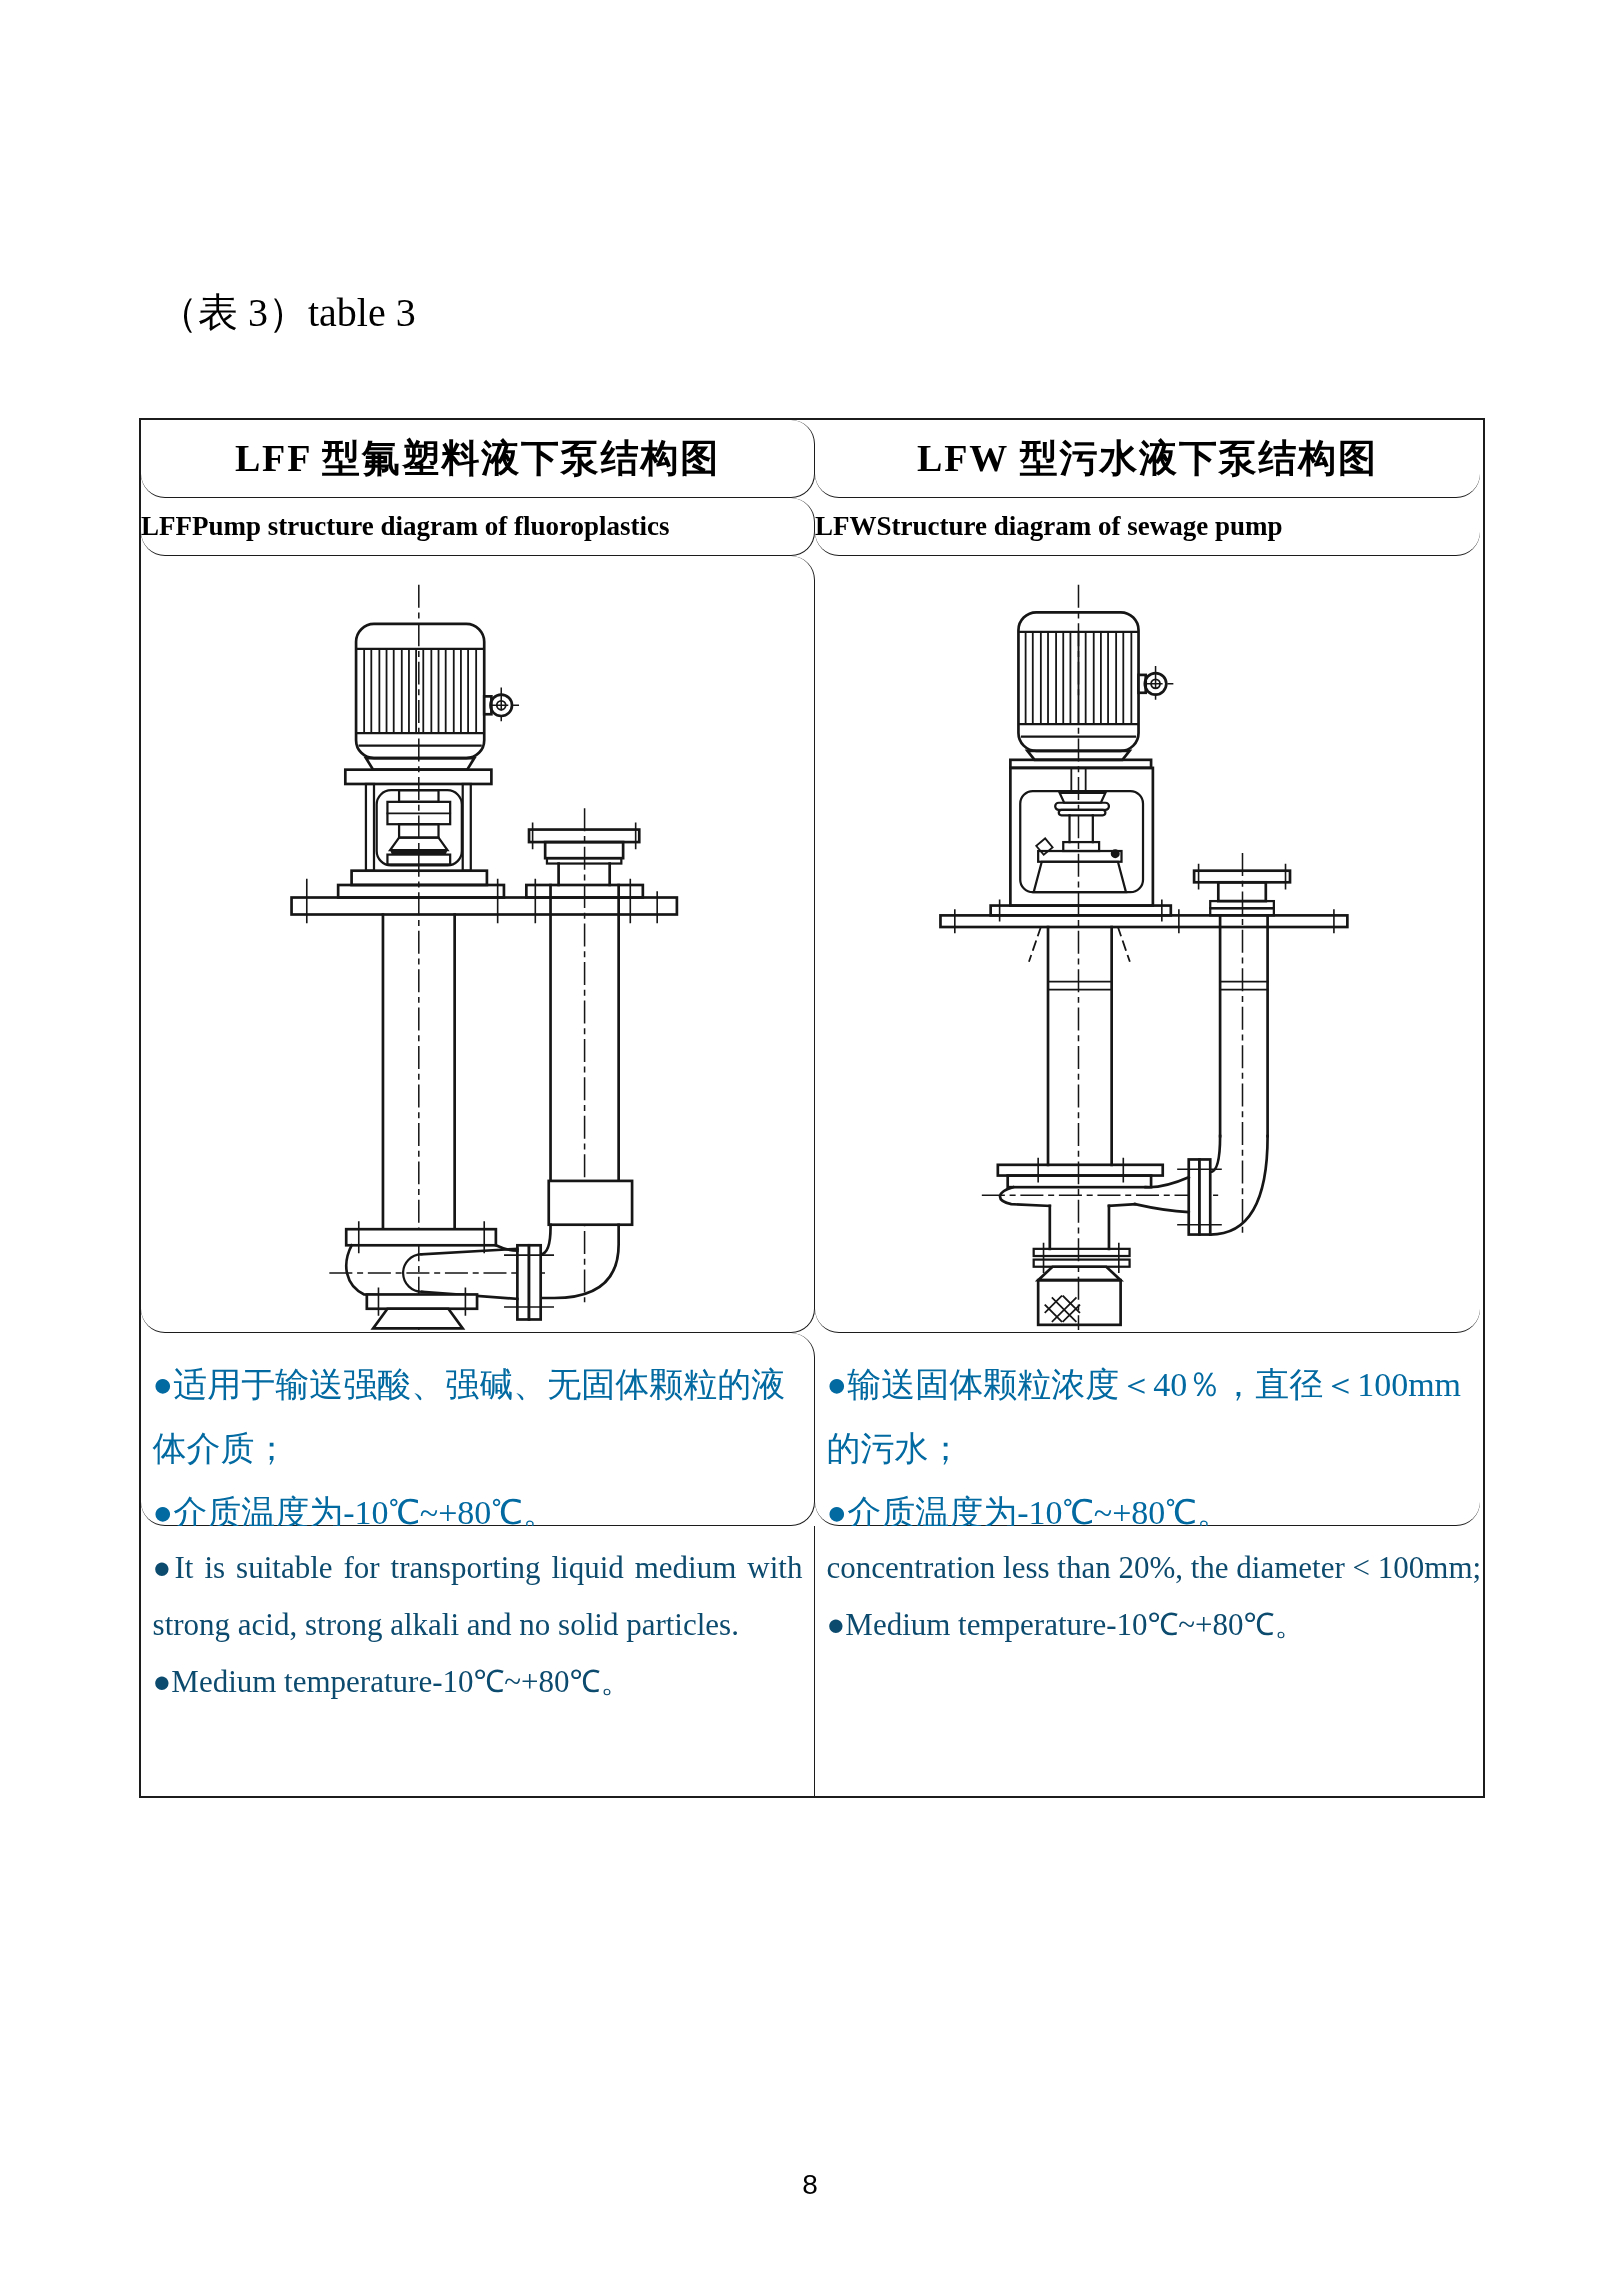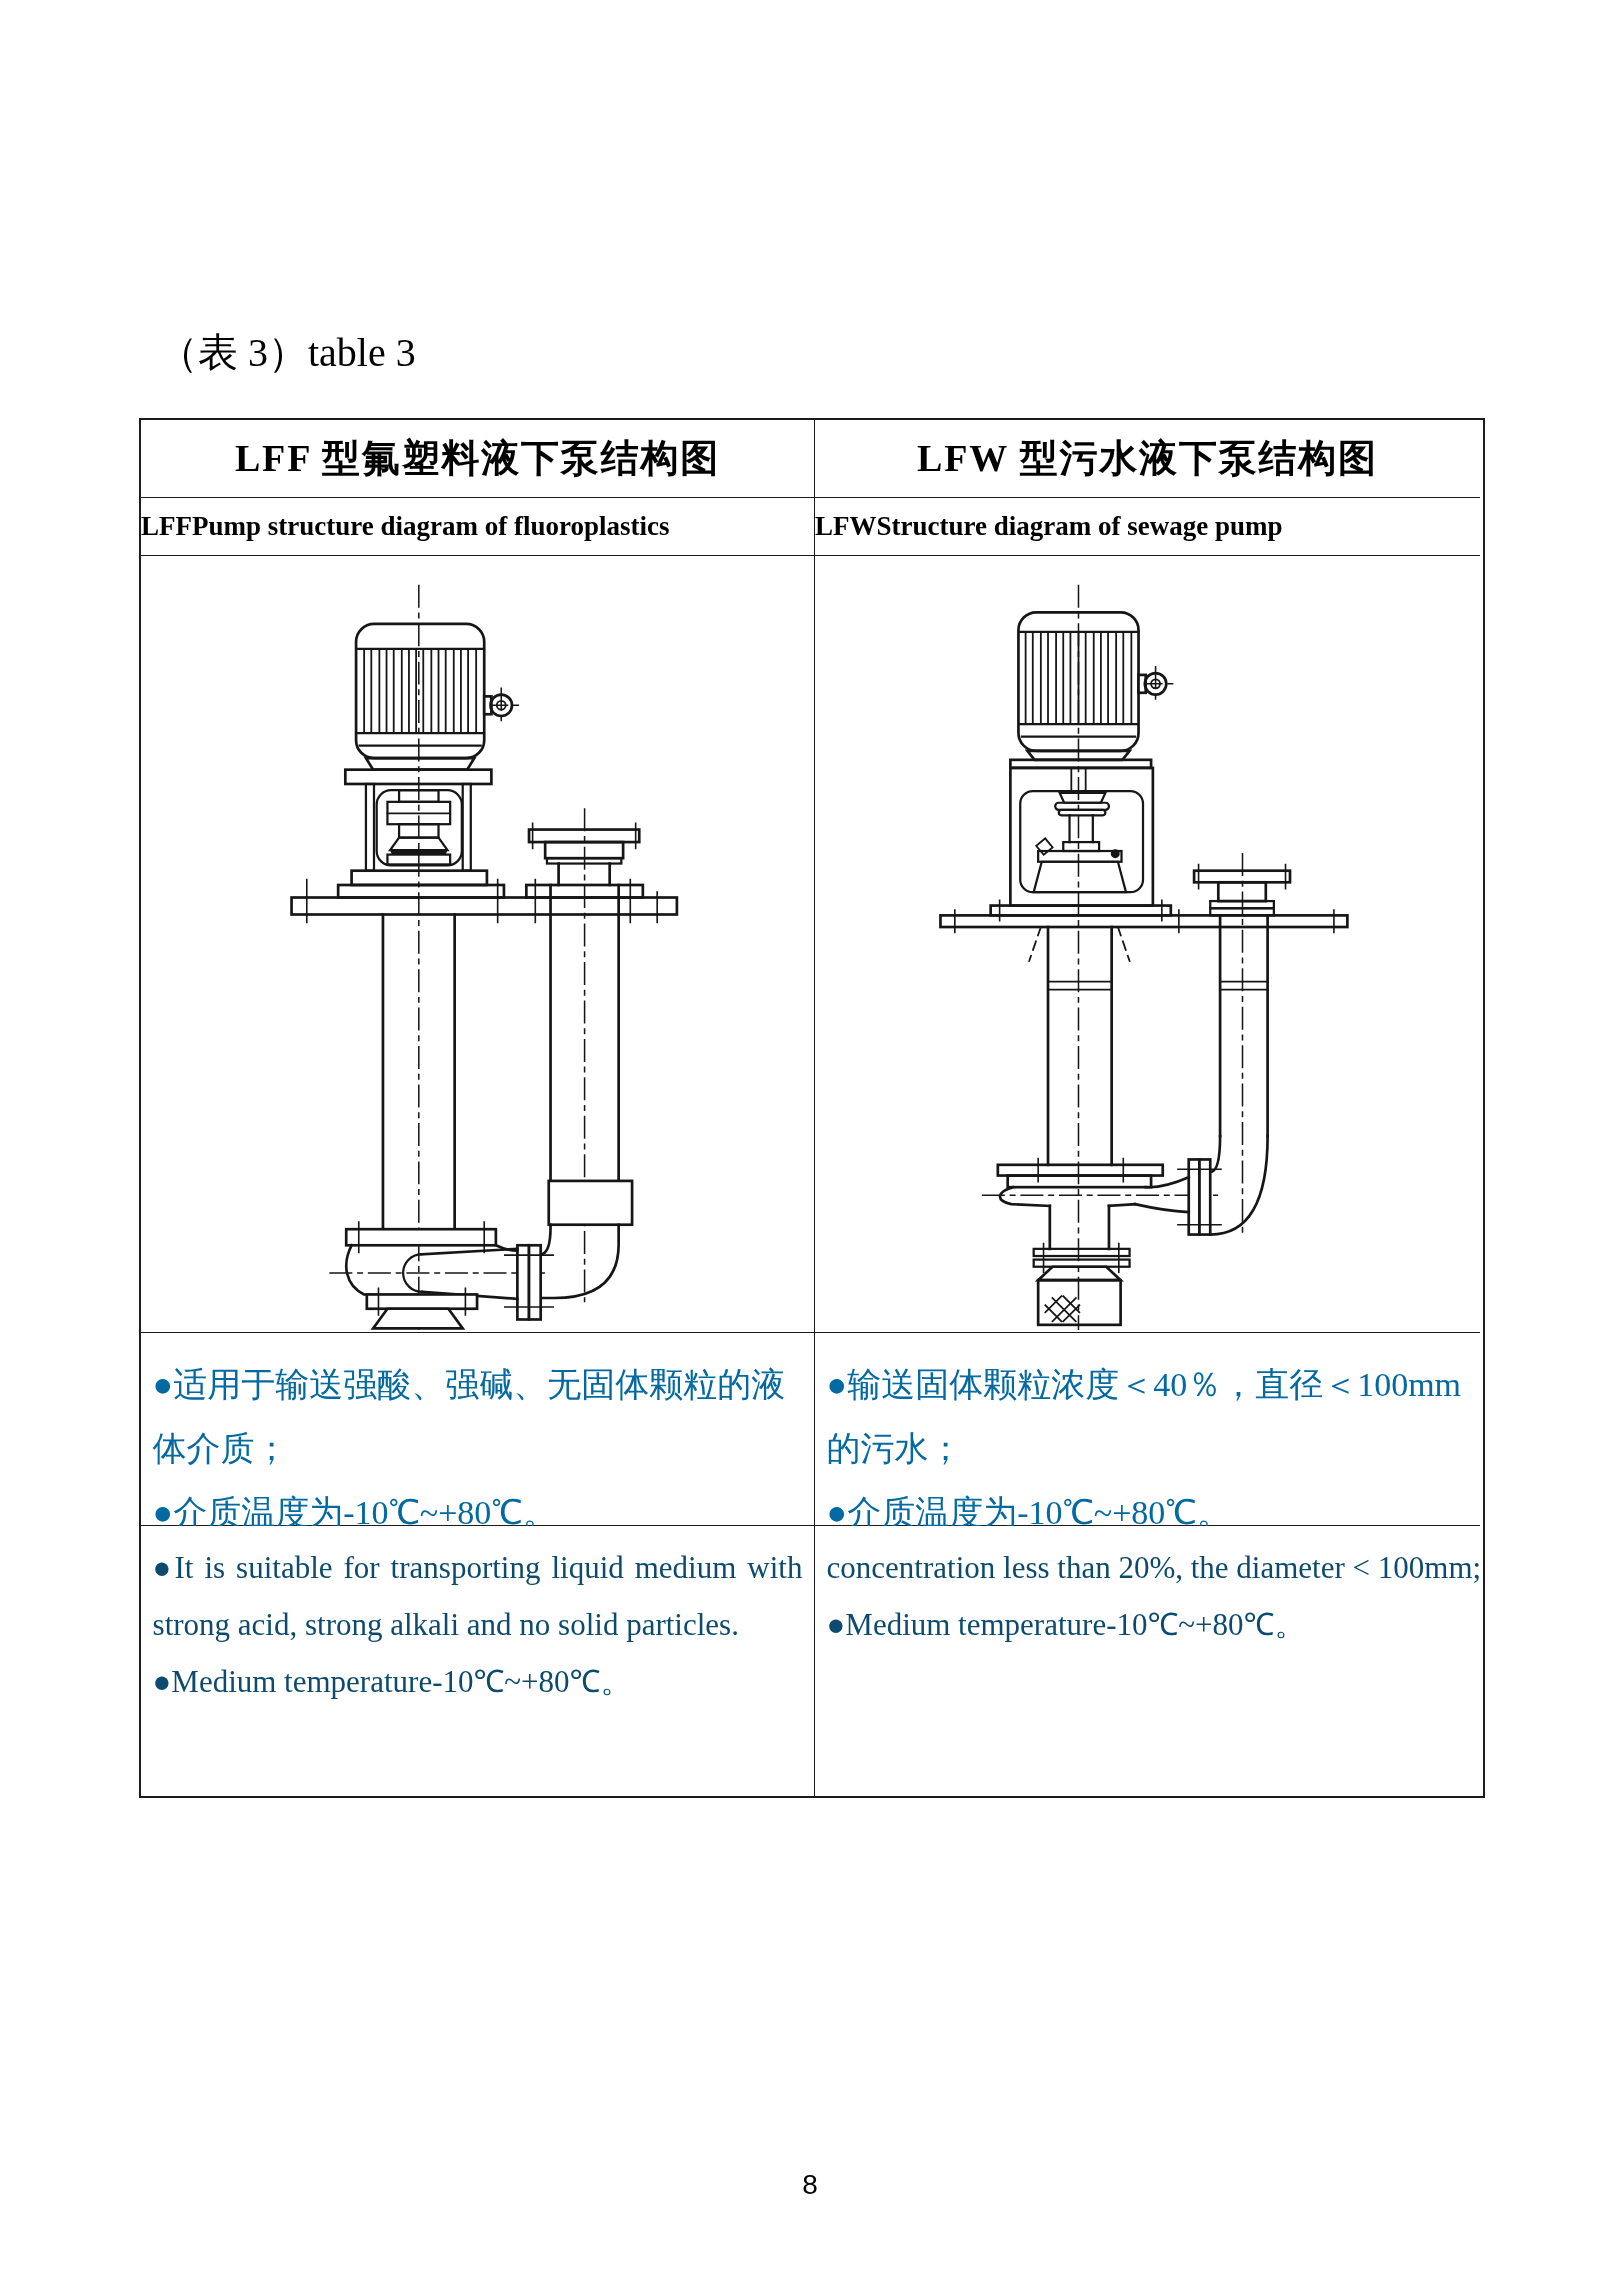--- a/index.html
+++ b/index.html
@@ -3,32 +3,31 @@
 <meta charset="utf-8">
 <style>
   html,body{margin:0;padding:0;background:#e8e8e8;}
   #page{
     position:relative;width:1620px;height:2291px;background:#ffffff;
     font-family:"Liberation Serif",serif;color:#111;overflow:hidden;
   }
   #doc-title{
     position:absolute;left:158px;top:285px;font-size:40px;color:#000;
     white-space:nowrap;
-    margin-top:40px;
   }
   #structure-table{
     position:absolute;left:139px;top:418px;width:1342px;
     border:2.7px solid #1c1c1c;
     display:grid;
     grid-template-columns:674px 665px;
     grid-template-rows:78px 58px 777px 193px 270px;
     background:#fff;
   }
   .cell{box-sizing:border-box;position:relative;background:#fff;}
-  .cell.cb{border-bottom:1.8px solid #1c1c1c;}
+  .cell.cb{border-bottom:1.8px solid #1c1c1c;border-radius:24px;}
   .cell.cr{border-right:1.8px solid #1c1c1c;}
   .hdr-cn{
     display:flex;align-items:center;justify-content:center;
     font-weight:bold;font-size:38px;letter-spacing:1.8px;color:#000;
   }
   .hdr-en{
     display:flex;align-items:center;
     font-weight:bold;font-size:27px;color:#000;
   }
   .diagram-cell svg{position:absolute;left:0;top:0;width:100%;height:100%;}

